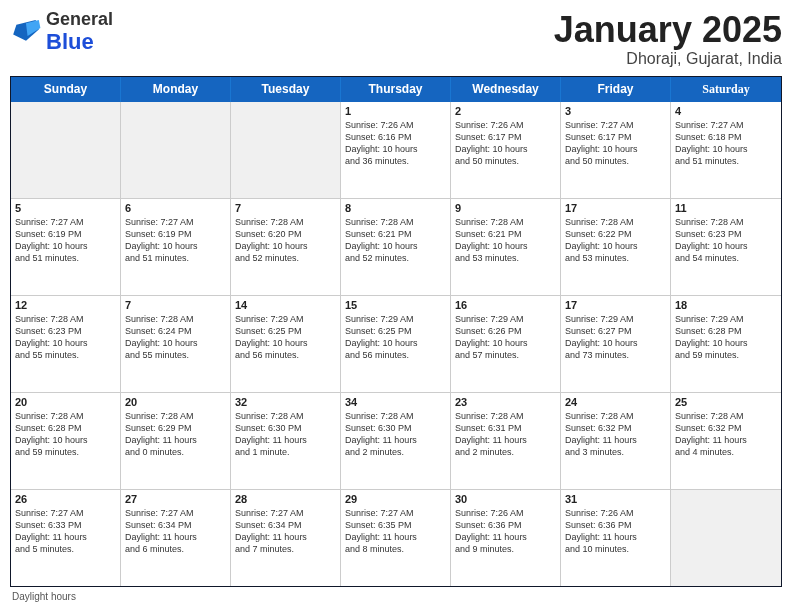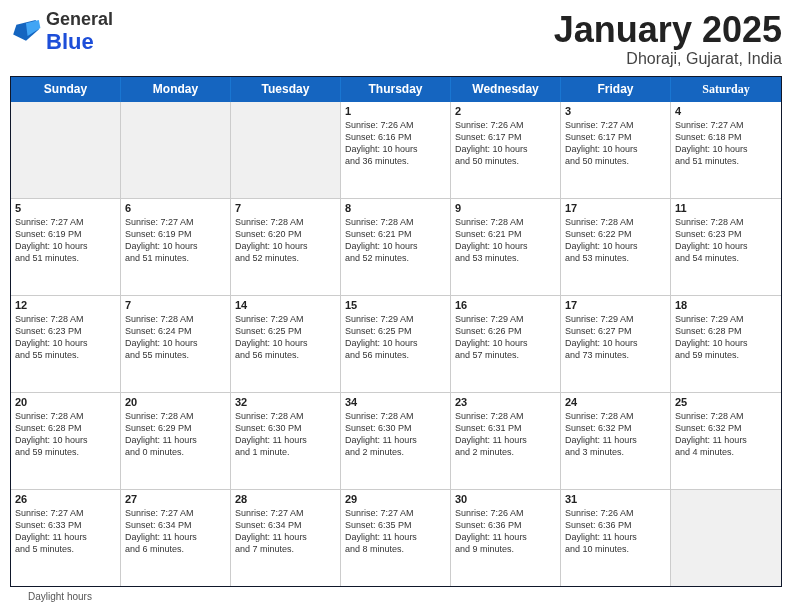--- a/index.html
+++ b/index.html
@@ -112,21 +112,20 @@
     .cell-line {
       line-height: 1.35;
       color: #333;
     }
     .footer {
       margin-top: 4px;
       text-align: left;
       font-size: 10px;
       color: #555;
       padding-left: 2px;
-      margin-left: 16px;
     }
   </style>
 </head>
 <body>
 
 <div class="page">
   <div class="header">
     <div class="logo">
       <svg class="logo-icon" viewBox="0 0 40 34" xmlns="http://www.w3.org/2000/svg">
         <polygon points="8,8 32,2 36,14 20,28 4,20" fill="#1565c0"></polygon>

